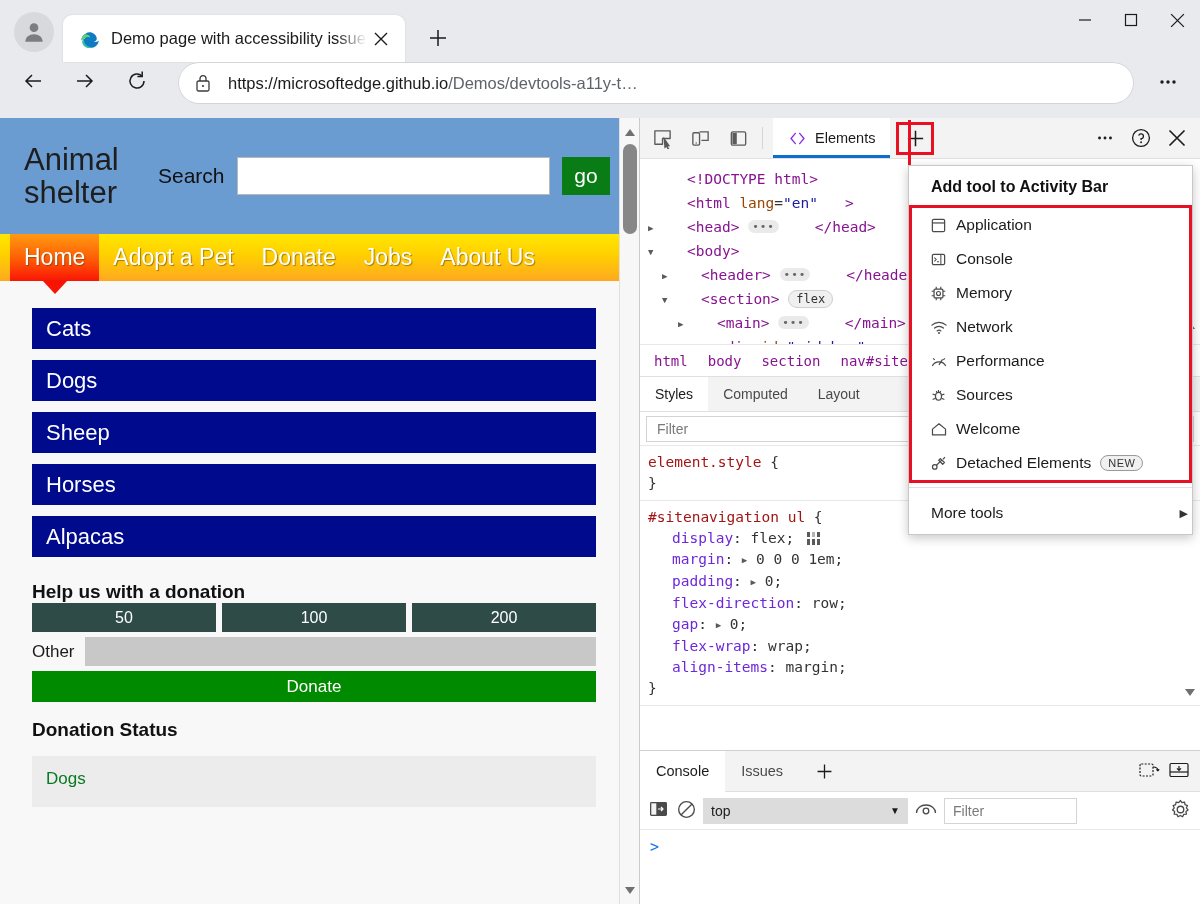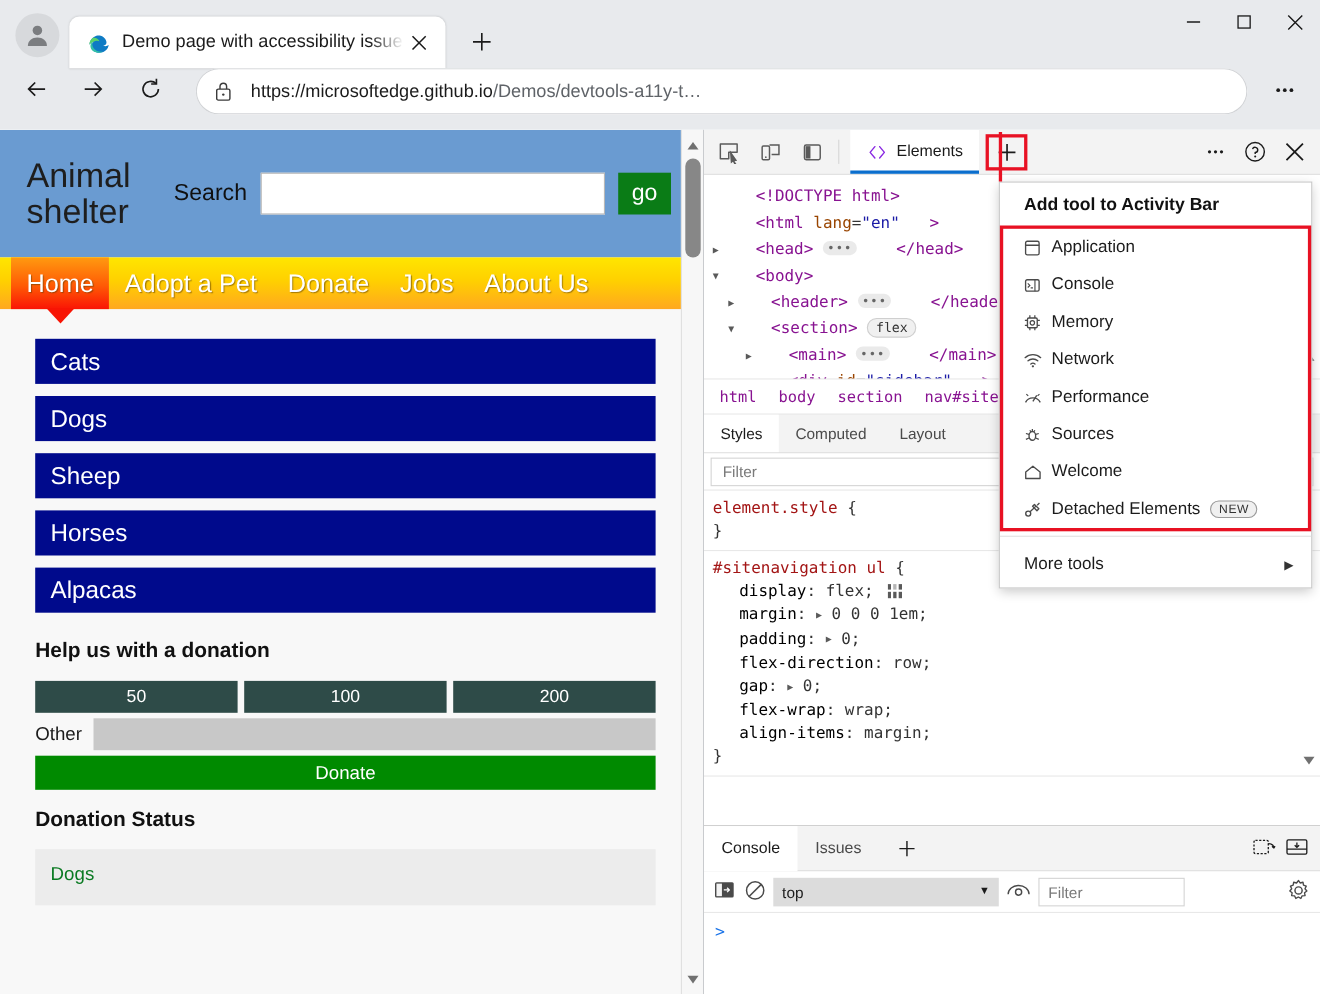--- a/index.html
+++ b/index.html
@@ -161,21 +161,21 @@
   }
   .animal-list { padding: 27px 24px 0 32px; border-radius: 22px; }
   .animal {
     background: #000a8c; color: #fff;
     font-size: 22px; height: 41px;
     display: flex; align-items: center;
     padding-left: 14px;
     margin-bottom: 11px;
   }
   .donate-sec { padding: 13px 24px 0 32px; }
-  .donate-h { font-size: 19px; font-weight: bold; color: #111; margin-bottom: 16px; }
+  .donate-h { font-size: 19px; font-weight: bold; color: #111; }
   .amt-row { display: flex; gap: 6px; margin-bottom: 5px; }
   .amt {
     flex: 1 1 0; height: 29px; background: #2e4b48; color: #fff;
     font-size: 16px; display: flex; align-items: center; justify-content: center;
     border: none;
     text-align: right;
   }
   .other-row { display: flex; align-items: center; margin-bottom: 5px; }
   .other-label { font-size: 17px; color: #1a1a1a; margin-right: 10px; }
   .other-input { flex: 1 1 auto; height: 29px; background: #c8c8c8; border: none; }
@@ -290,21 +290,21 @@
     font-size: 14px; color: #7a7a7a; display: flex; align-items: center; padding-left: 10px;
   }
   .css-block {
     font-family: "DejaVu Sans Mono", monospace; font-size: 14.5px;
     line-height: 21px; padding: 6px 0 6px 8px;
     border-bottom: 1px solid #e8e8e8;
     position: relative;
   }
   .sel-name { color: #a31515; }
   .brace { color: #333; }
-  .prop { color: #000000; }
+  .prop { color: #6d28d9; }
   .val { color: #333; }
   .src-link {
     position: absolute; right: 22px; top: 6px;
     color: #1a4fb4; text-decoration: underline; font-size: 14px;
     font-family: "DejaVu Sans Mono", monospace;
   }
   .ind { padding-left: 24px; }
   .flexicon {
     display: inline-block; width: 13px; height: 13px;
     vertical-align: -2px; margin-left: 4px;
@@ -362,21 +362,21 @@
   }
   .pi-icon { width: 26px; flex: 0 0 auto; display: flex; align-items: center; }
   .new-badge {
     margin-left: 9px; border: 1px solid #9a9a9a; border-radius: 9px;
     background: #f0f0f0; font-size: 11px; letter-spacing: .5px;
     padding: 1px 7px; color: #333;
   }
   .popup-div { height: 1px; background: #e0e0e0; margin: 4px 0; }
   .more-row {
     height: 42px; display: flex; align-items: center;
-    padding: 0 16px 0 22px; font-size: 15.5px; color: #1b1b1b;
+    padding: 0 4px 0 22px; font-size: 15.5px; color: #1b1b1b;
   }
   .more-row .caret { margin-left: auto; font-size: 11px; color: #333; }
 
   .dt-red-edge {
     position: absolute; left: 908px; top: 120px; width: 3px; height: 45px;
     background: #e81123; z-index: 41;
   }
 </style>
 </head>
 <body>

